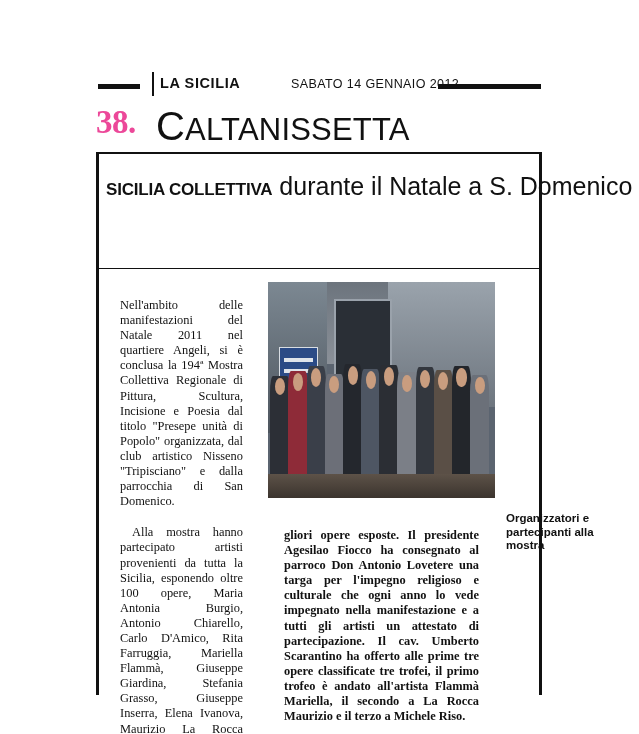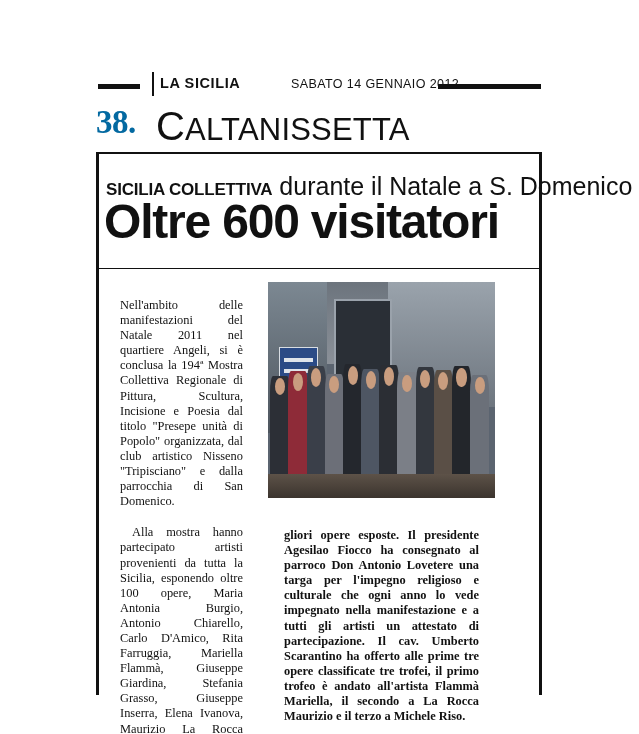--- a/index.html
+++ b/index.html
@@ -71,21 +71,21 @@
 
   
   .pagenum {
     position: absolute;
     left: 96px;
     top: 104px;
     font-family: "Liberation Serif", serif;
     font-weight: bold;
     font-size: 33px;
     letter-spacing: -0.5px;
-    color: #0369a1;
+    color: #ec4899;
   }
   .section-title {
     position: absolute;
     left: 156px;
     top: 104px;
     font-family: Liberation Sans, sans-serif;
     font-size: 31px;
     color: #111;
     letter-spacing: 0.2px;
   }
@@ -273,21 +273,20 @@
     <div class="rule-right"></div>
   </div>
 
   <div class="pagenum">38.</div>
   <div class="section-title"><span class="cap">C</span><span>ALTANISSETTA</span></div>
 
   <div class="article-box"></div>
 
   <div class="kicker"><span class="strong">SICILIA COLLETTIVA</span><span class="light"> durante il Natale a S. Domenico</span></div>
 
-  <div class="headline">Oltre 600 visitatori</div>
 
   <div class="hr-under-headline"></div>
 
   <div class="col" id="col1">
     <p class="first">Nell'ambito delle manifestazioni del Natale 2011 nel quartiere Angeli, si è conclusa la 194ª Mostra Collettiva Regionale di Pittura, Scultura, Incisione e Poesia dal titolo "Presepe unità di Popolo" organizzata, dal club artistico Nisseno "Tripisciano" e dalla parrocchia di San Domenico.</p>
     <p>Alla mostra hanno partecipato artisti provenienti da tutta la Sicilia, esponendo oltre 100 opere, Maria Antonia Burgio, Antonio Chiarello, Carlo D'Amico, Rita Farruggia, Mariella Flammà, Giuseppe Giardina, Stefania Grasso, Giuseppe Inserra, Elena Ivanova, Maurizio La Rocca (scultore), Gaetano Lo Bue, Nicola Longo, Maria Elisa Martorana, Eleonora Pedilarco, Salvina Barbara Purpero, Carmelo Riso (scultore), Michele Riso (scultore), Salvatore Rizzo, Rosalia Russello, Pasquale Tramontana (incisore), Teresa Vizzini. Poeti: Maria Concetta Fonti, Umberto Falzone, Carmelo Pitronaci.</p>
 
   </div>
 
   <div class="photo">
@@ -338,14 +337,15 @@
           <div class="head"></div>
         </div>
     </div>
     <div class="floor"></div>
   </div>
 
   <div class="col" id="col2">
     <p class="first">gliori opere esposte. Il presidente Agesilao Fiocco ha consegnato al parroco Don Antonio Lovetere una targa per l'impegno religioso e culturale che ogni anno lo vede impegnato nella manifestazione e a tutti gli artisti un attestato di partecipazione. Il cav. Umberto Scarantino ha offerto alle prime tre opere classificate tre trofei, il primo trofeo è andato all'artista Flammà Mariella, il secondo a La Rocca Maurizio e il terzo a Michele Riso.</p>
   </div>
 
+  <div class="caption">Organizzatori e partecipanti alla mostra</div>
 
 </div>
 
 </body></html>

